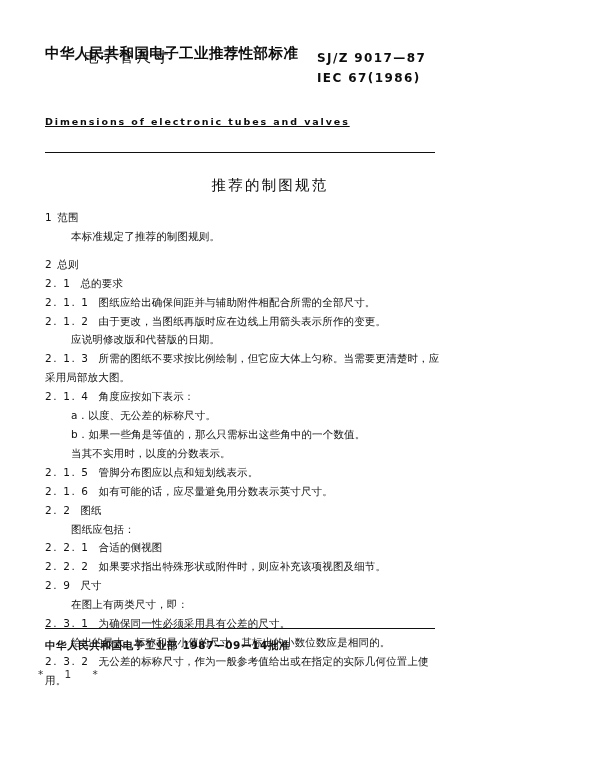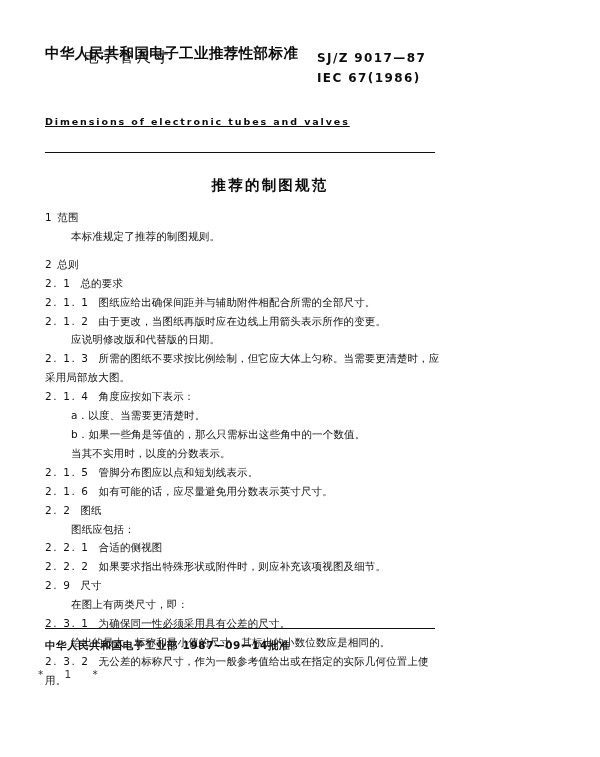--- a/index.html
+++ b/index.html
@@ -91,21 +91,21 @@
   .rule-bottom { top: 628px; }
 
   
   .section-heading {
     position: absolute;
     left: 0;
     top: 176px;
     width: 540px;
     text-align: center;
     font-size: 14.5px;
-    font-weight: bold;
+    font-weight: normal;
     letter-spacing: 2.2px;
     color: #0d0d0d;
   }
 
   
   .body-block {
     position: absolute;
     left: 45px;
     top: 208px;
     width: 400px;
@@ -198,21 +198,21 @@
     </div>
     <div class="line indent-1">应说明修改版和代替版的日期。</div>
 
     <div class="line hang">
       <span class="num-wide">2. 1. 3</span><span>所需的图纸不要求按比例绘制，但它应大体上匀称。当需要更清楚时，应采用局部放大图。</span>
     </div>
 
     <div class="line">
       <span class="num-wide">2. 1. 4</span><span>角度应按如下表示：</span>
     </div>
-    <div class="line indent-2">a．以度、当需要更清楚时。</div>
+    <div class="line indent-2">a．以度、无公差的标称尺寸。</div>
     <div class="line indent-2">b．如果一些角是等值的，那么只需标出这些角中的一个数值。</div>
     <div class="line indent-1">当其不实用时，以度的分数表示。</div>
 
     <div class="line">
       <span class="num-wide">2. 1. 5</span><span>管脚分布图应以点和短划线表示。</span>
     </div>
 
     <div class="line">
       <span class="num-wide">2. 1. 6</span><span>如有可能的话，应尽量避免用分数表示英寸尺寸。</span>
     </div>

